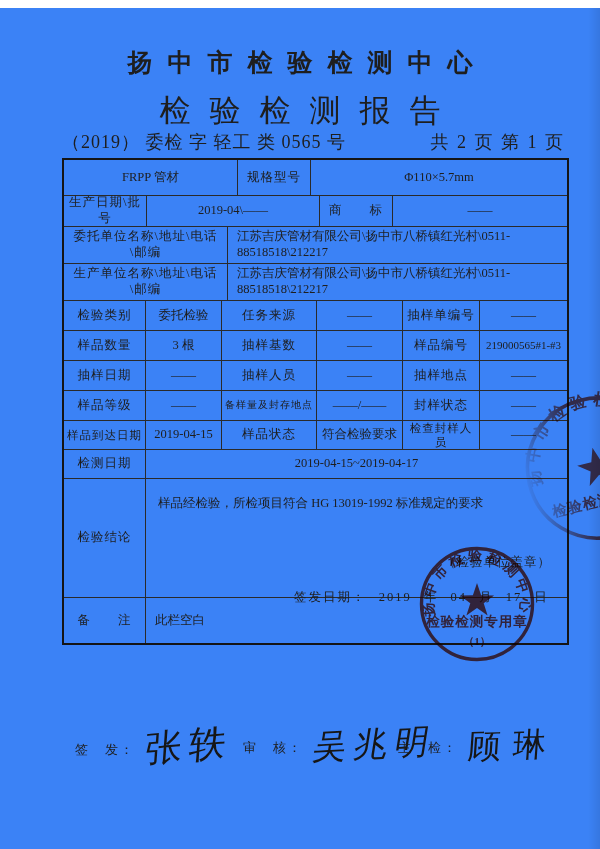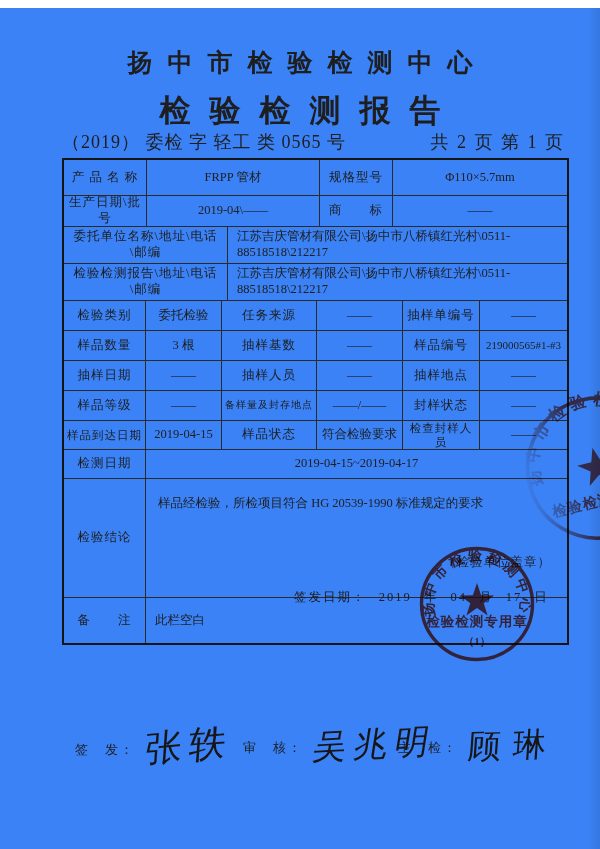--- a/index.html
+++ b/index.html
@@ -15,21 +15,21 @@
     background:linear-gradient(to right,rgba(0,0,0,0),rgba(0,0,0,0.09));
     pointer-events:none;
   }
   
   .org-title{
     position:absolute;top:38px;left:0;width:600px;text-align:center;
     font-size:25px;font-weight:bold;letter-spacing:15px;text-indent:15px;
   }
   .report-title{
     position:absolute;top:82px;left:0;width:600px;text-align:center;
-    font-size:31px;font-weight:bold;letter-spacing:19px;text-indent:19px;
+    font-size:31px;font-weight:normal;letter-spacing:19px;text-indent:19px;
   }
   .ref-line{position:absolute;top:122px;left:62px;width:503px;font-size:18px;}
   .ref-no{float:left;letter-spacing:1px;}
   .page-info{float:right;letter-spacing:2px;}
   
   .tbl{
     position:absolute;left:62px;top:150px;width:503px;
     border:2px solid #151515;box-sizing:content-box;background:transparent;
     font-size:12.5px;
   }
@@ -80,40 +80,39 @@
   <div class="org-title">扬中市检验检测中心</div>
   <div class="report-title">检验检测报告</div>
   <div class="ref-line">
     <span class="ref-no">（2019）  委检 字 轻工 类 0565 号</span>
     <span class="page-info">共 2 页  第 1 页</span>
   </div>
 
   <div class="tbl">
 
     <div class="row" style="height:35px">
-      <div class="cell lbl" style="width:82px">产 品 名 称</div>
       <div class="cell" style="width:173px">FRPP 管材</div>
       <div class="cell lbl" style="width:73px">规格型号</div>
       <div class="cell" style="flex:1">Φ110×5.7mm</div>
     </div>
 
     <div class="row" style="height:30px">
       <div class="cell lbl" style="width:82px">生产日期\批号</div>
       <div class="cell" style="width:173px">2019-04\——</div>
       <div class="cell lbl" style="width:73px">商　　标</div>
       <div class="cell" style="flex:1">——</div>
     </div>
 
     <div class="row" style="height:36px">
       <div class="cell lbl" style="width:163px">委托单位名称\地址\电话\邮编</div>
       <div class="cell left" style="flex:1">江苏吉庆管材有限公司\扬中市八桥镇红光村\0511-88518518\212217</div>
     </div>
 
     <div class="row" style="height:36px">
-      <div class="cell lbl" style="width:163px">检验检测报告\地址\电话\邮编</div>
+      <div class="cell lbl" style="width:163px">生产单位名称\地址\电话\邮编</div>
       <div class="cell left" style="flex:1">江苏吉庆管材有限公司\扬中市八桥镇红光村\0511-88518518\212217</div>
     </div>
 
     <div class="row" style="height:29px">
       <div class="cell lbl" style="width:81px">检验类别</div>
       <div class="cell" style="width:76px">委托检验</div>
       <div class="cell lbl" style="width:95px">任务来源</div>
       <div class="cell" style="width:86px">——</div>
       <div class="cell lbl" style="width:77px">抽样单编号</div>
       <div class="cell" style="flex:1">——</div>
@@ -157,21 +156,21 @@
 
     <div class="row" style="height:28px">
       <div class="cell lbl" style="width:81px">检测日期</div>
       <div class="cell" style="flex:1">2019-04-15~2019-04-17</div>
     </div>
 
 
     <div class="row" style="height:118px">
       <div class="cell lbl" style="width:81px">检验结论</div>
       <div class="cell concl-cell" style="flex:1">
-        <div class="concl-text">样品经检验，所检项目符合 HG 20539-1990 标准规定的要求</div>
+        <div class="concl-text">样品经检验，所检项目符合 HG 13019-1992 标准规定的要求</div>
         <div class="seal-hint">（检验单位盖章）</div>
         <div class="issue-date">签发日期： 2019 年 04 月 17 日</div>
       </div>
     </div>
 
     <div class="row" style="height:45px">
       <div class="cell lbl" style="width:81px">备　　注</div>
       <div class="cell left" style="flex:1">此栏空白</div>
     </div>
 

